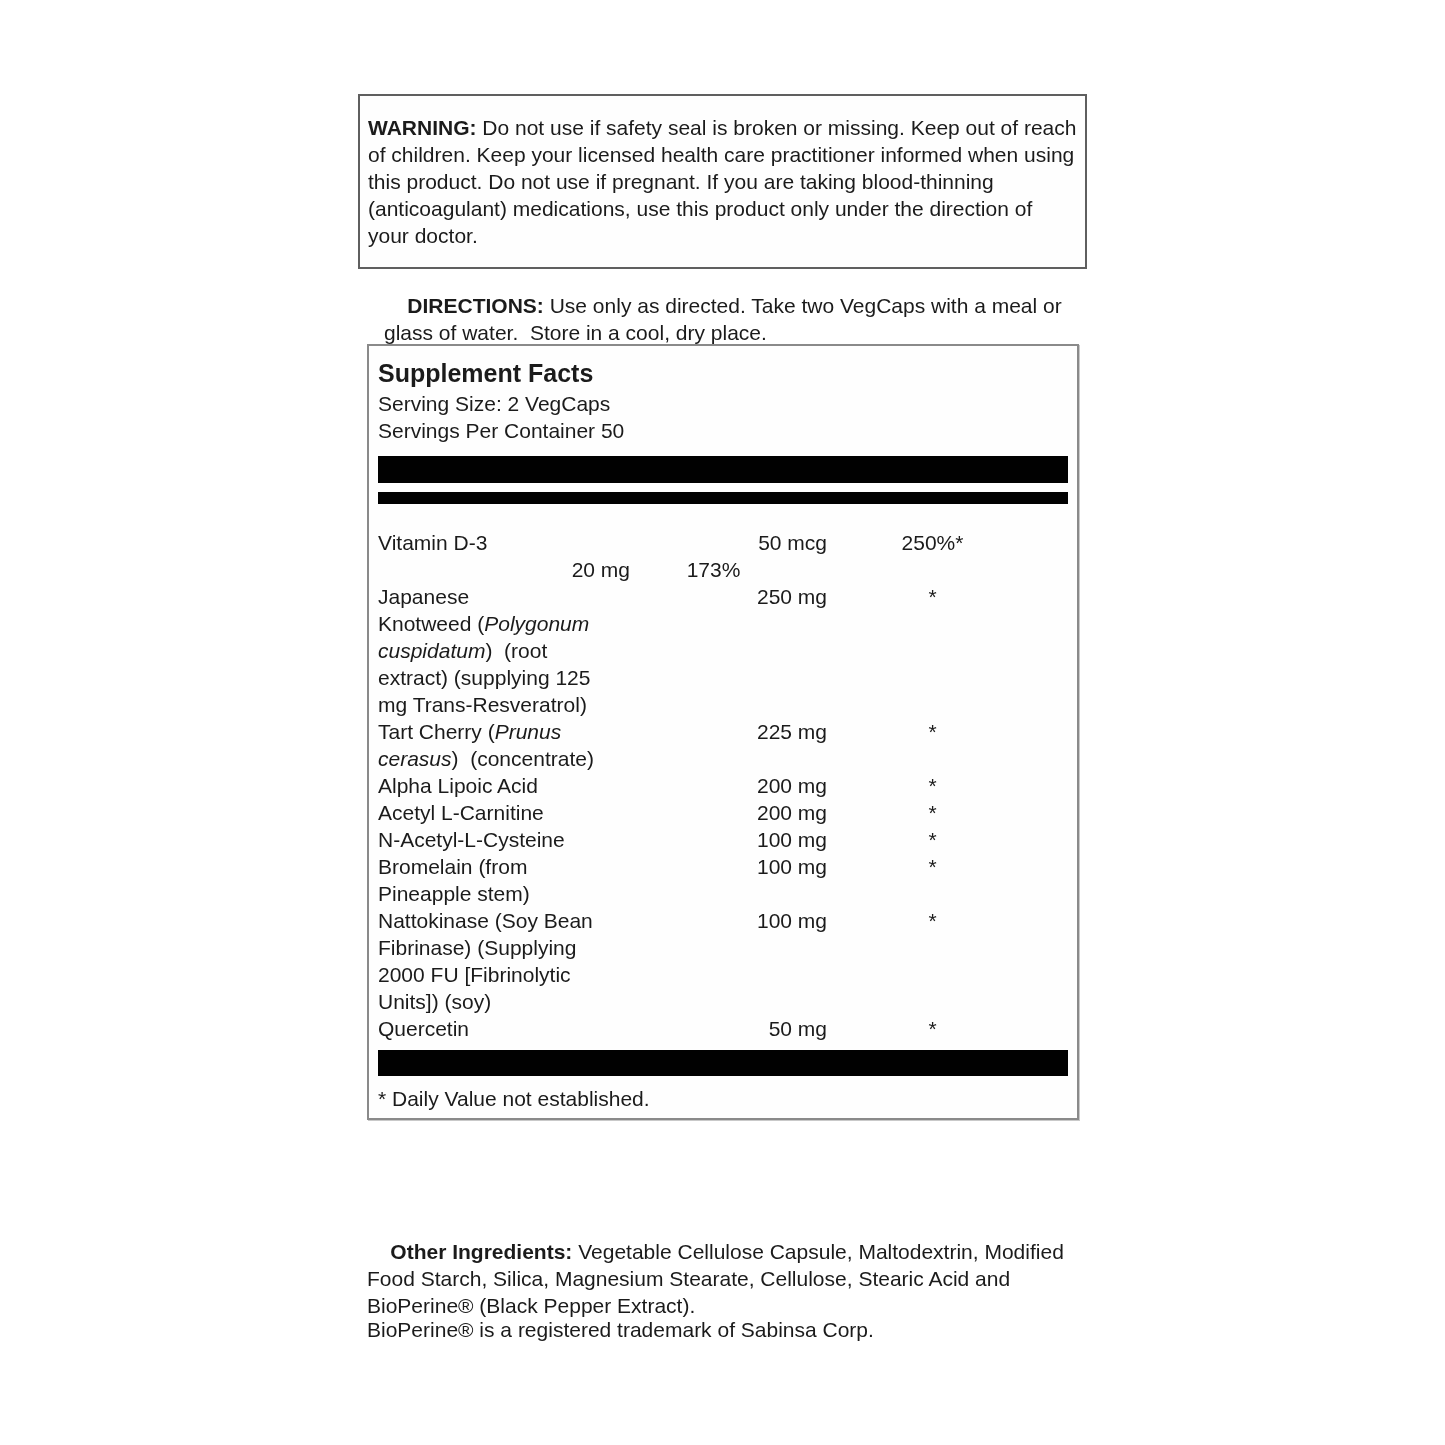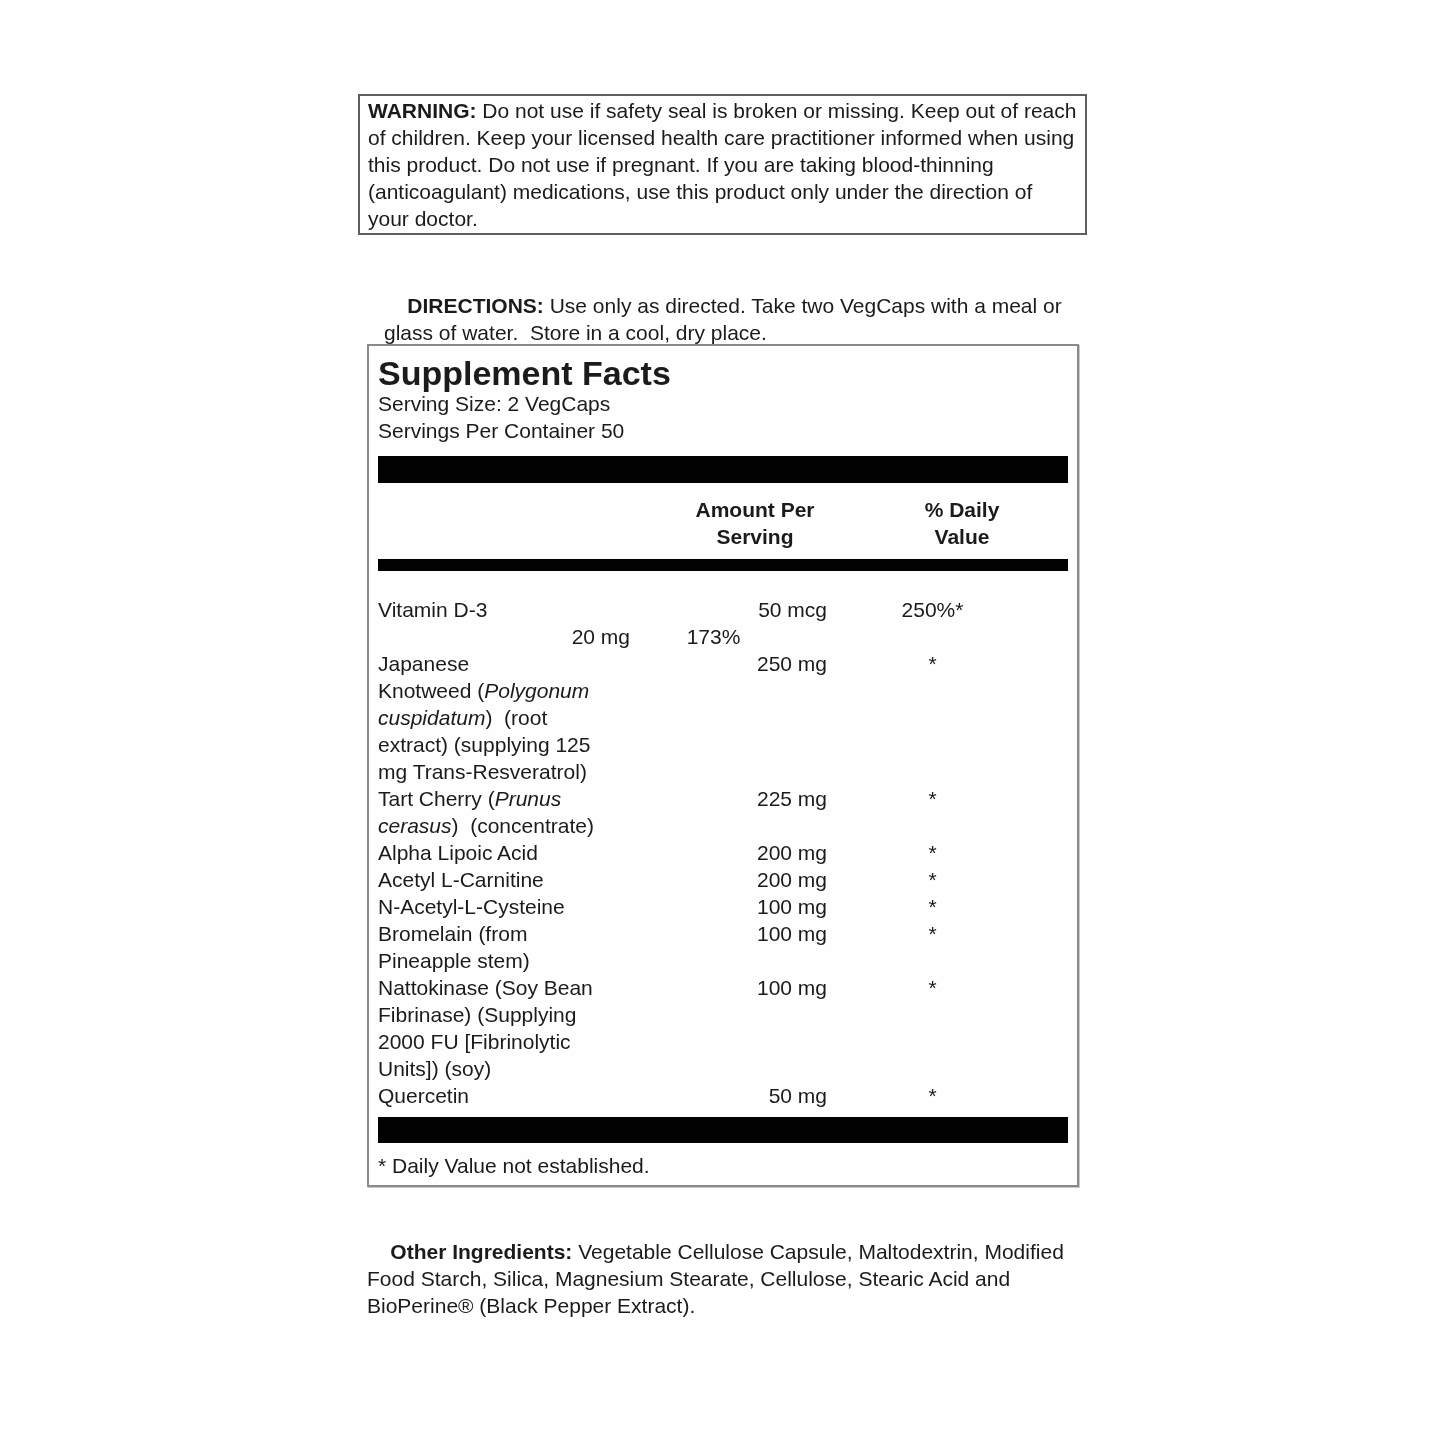--- a/index.html
+++ b/index.html
@@ -13,21 +13,21 @@
     line-height:27px;
   }
   b,.bold{font-weight:bold;}
   .it{font-style:italic;}
 
   
   .warning-box{
     position:absolute;left:358px;top:94px;width:729px;
     box-sizing:border-box;
     border:2px solid #5f5f5f;
-    padding:1px 8px;
+    padding:18px 8px;
     background:#fefefe;
   }
   .warning-box p{margin:0;white-space:pre-wrap;}
 
   
   .directions{
     position:absolute;left:384px;top:265px;width:722px;
     white-space:pre-wrap;
   }
 
@@ -36,21 +36,21 @@
     position:absolute;left:367px;top:344px;width:712px;
     box-sizing:border-box;
     border:2px solid #8a8a8a;
     box-shadow:1px 1px 0 #c9c9c9;
     padding:0 9px 6px 9px;
     background:#fefefe;
   }
   .sf-title{
     margin-top:11px;
     font-weight:bold;
-    font-size:34px;line-height:33px;
+    font-size:25px;line-height:33px;
     letter-spacing:0px;
   }
   .sf-line{line-height:27px;}
   .bar{background:#010101;}
   .bar-thick1{height:27px;margin-top:12px;}
   .bar-mid{height:12px;margin-top:9px;}
   .bar-thick2{height:26px;margin-top:8px;}
 
   .sf-header{
     display:grid;
@@ -94,27 +94,20 @@
     <b>DIRECTIONS:</b><span> Use only as directed. Take two VegCaps with a meal or glass of water.  Store in a cool, dry place.</span>
   </div>
 
   <div class="facts-box">
     <div class="sf-title">Supplement Facts</div>
     <div class="sf-line">Serving Size: 2 VegCaps</div>
     <div class="sf-line">Servings Per Container 50</div>
 
     <div class="bar bar-thick1"></div>
 
-    <div class="sf-header">
-      <div></div>
-      <div class="h-amt">Amount Per
-Serving</div>
-      <div class="h-dv">% Daily
-Value</div>
-    </div>
 
     <div class="bar bar-mid"></div>
 
     <div class="sf-rows">
         <div class="sf-row">
           <div class="c-name">
             <div class="nl"><span>Vitamin D-3</span></div>
           </div>
           <div class="c-amt">50 mcg</div>
           <div class="c-dv">250%*</div>
@@ -192,14 +185,15 @@
 
     <div class="bar bar-thick2"></div>
 
     <div class="sf-footnote">* Daily Value not established.</div>
   </div>
 
   <div class="other">
     <b>Other Ingredients:</b><span> Vegetable Cellulose Capsule, Maltodextrin, Modified Food Starch, Silica, Magnesium Stearate, Cellulose, Stearic Acid and BioPerine® (Black Pepper Extract).</span>
   </div>
 
+  <div class="trademark">BioPerine® is a registered trademark of Sabinsa Corp.</div>
 
 </div>
 
 </body></html>

